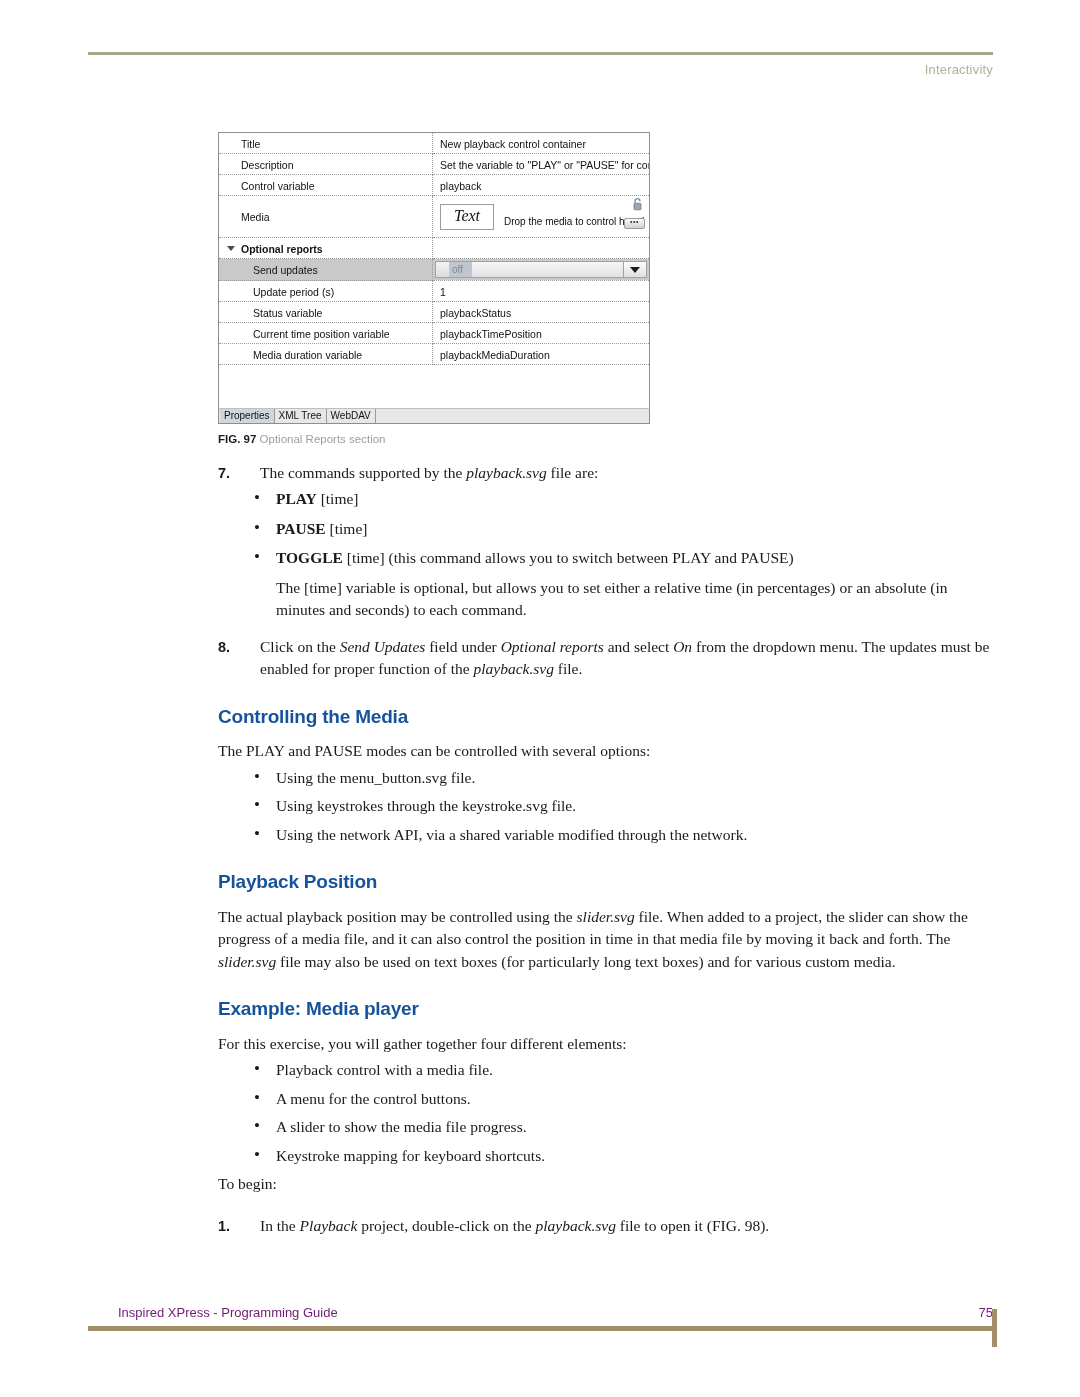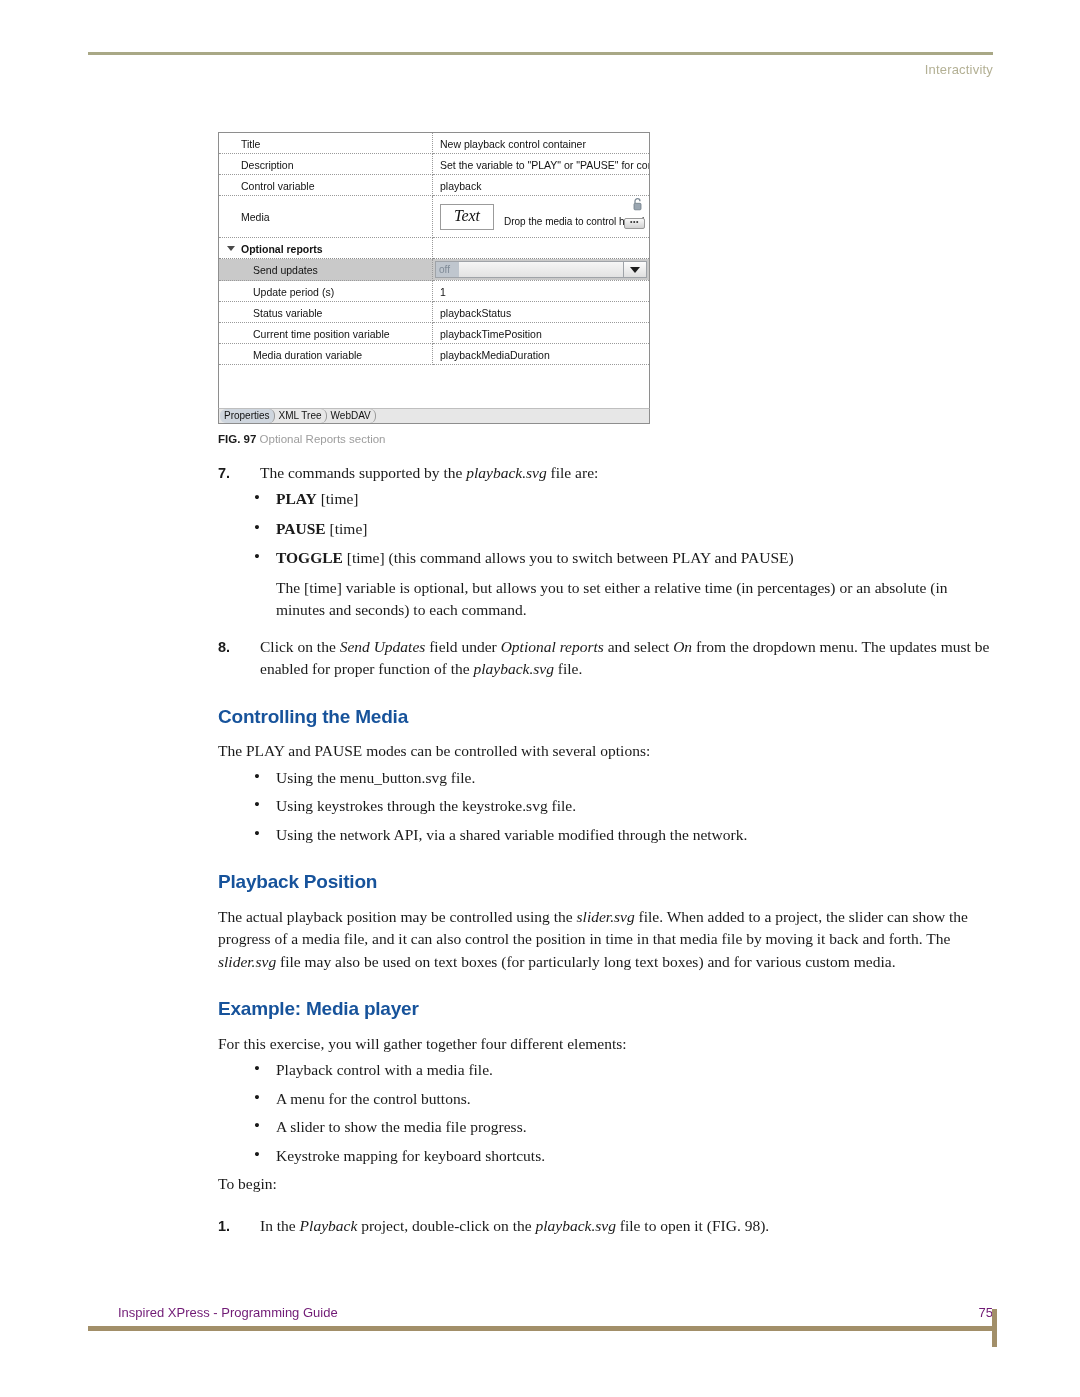--- a/index.html
+++ b/index.html
@@ -120,20 +120,21 @@
   }
   .combo-text {
     flex: 1 1 auto;
     font-size: 10px;
     line-height: 15px;
     padding-left: 3px;
     color: #7e8a96;
     background: #bfc6ce;
     max-width: 20px;
     overflow: hidden;
+    margin-left: 13px;
   }
   .combo-fill {
     flex: 1 1 auto;
     background: linear-gradient(#f6f6f6, #e2e2e2);
   }
   .combo-btn {
     flex: 0 0 22px;
     border-left: 1px solid #9fa3a8;
     background: linear-gradient(#fdfdfd, #dfdfdf);
     display: flex;
@@ -228,21 +229,20 @@
     box-sizing: border-box;
   }
   .tab {
     font-family: "Liberation Sans", sans-serif;
     font-size: 10px;
     line-height: 14px;
     padding: 0 4px;
     color: #121212;
     border-right: 1px solid #9a9a9a;
     background: #e7e7e7;
-    border-radius: 6px;
   }
   .tab.active {
     background: #cfd6de;
   }
   .tab-rest { flex: 1 1 auto; background: #e7e7e7; }
 
   
   .fig-caption {
     margin-top: 9px;
     font-family: "Liberation Sans", sans-serif;

